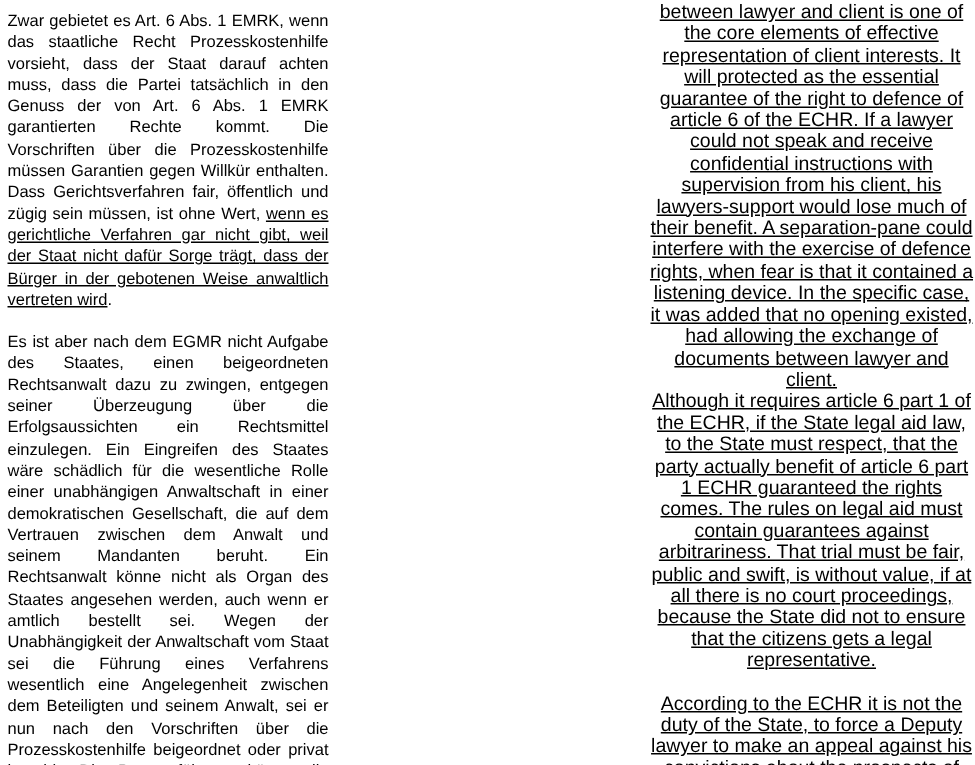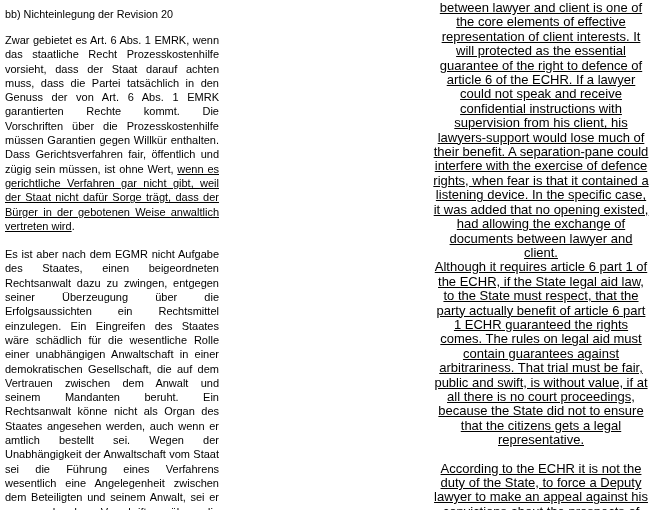--- a/index.html
+++ b/index.html
@@ -70,21 +70,20 @@
     font-weight: bold;
     margin: 14px 0 13px 0;
   }
 </style>
 </head>
 <body>
 
 <div class="page">
 
   <div class="col col-left">
-    <div class="heading-left">bb) Nichteinlegung der Revision 20</div>
     <p><span>Zwar gebietet es Art. 6 Abs. 1 EMRK, wenn das staatliche Recht Prozesskostenhilfe vorsieht, dass der Staat darauf achten muss, dass die Partei tatsächlich in den Genuss der von Art. 6 Abs. 1 EMRK garantierten Rechte kommt. Die Vorschriften über die Prozesskostenhilfe müssen Garantien gegen Willkür enthalten. Dass Gerichtsverfahren fair, öffentlich und zügig sein müssen, ist ohne Wert, </span><span class="underlined">wenn es gerichtliche Verfahren gar nicht gibt, weil der Staat nicht dafür Sorge trägt, dass der Bürger in der gebotenen Weise anwaltlich vertreten wird</span><span>.</span></p>
     <p class="spaced">Es ist aber nach dem EGMR nicht Aufgabe des Staates, einen beigeordneten Rechtsanwalt dazu zu zwingen, entgegen seiner Überzeugung über die Erfolgsaussichten ein Rechtsmittel einzulegen. Ein Eingreifen des Staates wäre schädlich für die wesentliche Rolle einer unabhängigen Anwaltschaft in einer demokratischen Gesellschaft, die auf dem Vertrauen zwischen dem Anwalt und seinem Mandanten beruht. Ein Rechtsanwalt könne nicht als Organ des Staates angesehen werden, auch wenn er amtlich bestellt sei. Wegen der Unabhängigkeit der Anwaltschaft vom Staat sei die Führung eines Verfahrens wesentlich eine Angelegenheit zwischen dem Beteiligten und seinem Anwalt, sei er nun nach den Vorschriften über die Prozesskostenhilfe beigeordnet oder privat bezahlt. Die Prozessführung könne die Verantwortung des Staates nach der Konvention nur unter besonderen Umständen begründen. Auch der vorliegende Fall</p>
   </div>
 
   <div class="col col-right">
     <p>between lawyer and client is one of the core elements of effective representation of client interests. It will protected as the essential guarantee of the right to defence of article 6 of the ECHR. If a lawyer could not speak and receive confidential instructions with supervision from his client, his lawyers-support would lose much of their benefit. A separation-pane could interfere with the exercise of defence rights, when fear is that it contained a listening device. In the specific case, it was added that no opening existed, had allowing the exchange of documents between lawyer and client.</p>
     <p>Although it requires article 6 part 1 of the ECHR, if the State legal aid law, to the State must respect, that the party actually benefit of article 6 part 1 ECHR guaranteed the rights comes. The rules on legal aid must contain guarantees against arbitrariness. That trial must be fair, public and swift, is without value, if at all there is no court proceedings, because the State did not to ensure that the citizens gets a legal representative.</p>
     <p class="spaced">According to the ECHR it is not the duty of the State, to force a Deputy lawyer to make an appeal against his convictions about the prospects of success. Intervention of the State would be damaging for the essential role of an independent bar in a democratic society based on trust between the lawyer and his client. A lawyer cannot be regarded not as an organ of the State, even though he is officially appointed. Because of the independence of the bar of the State is the</p>
   </div>
 

